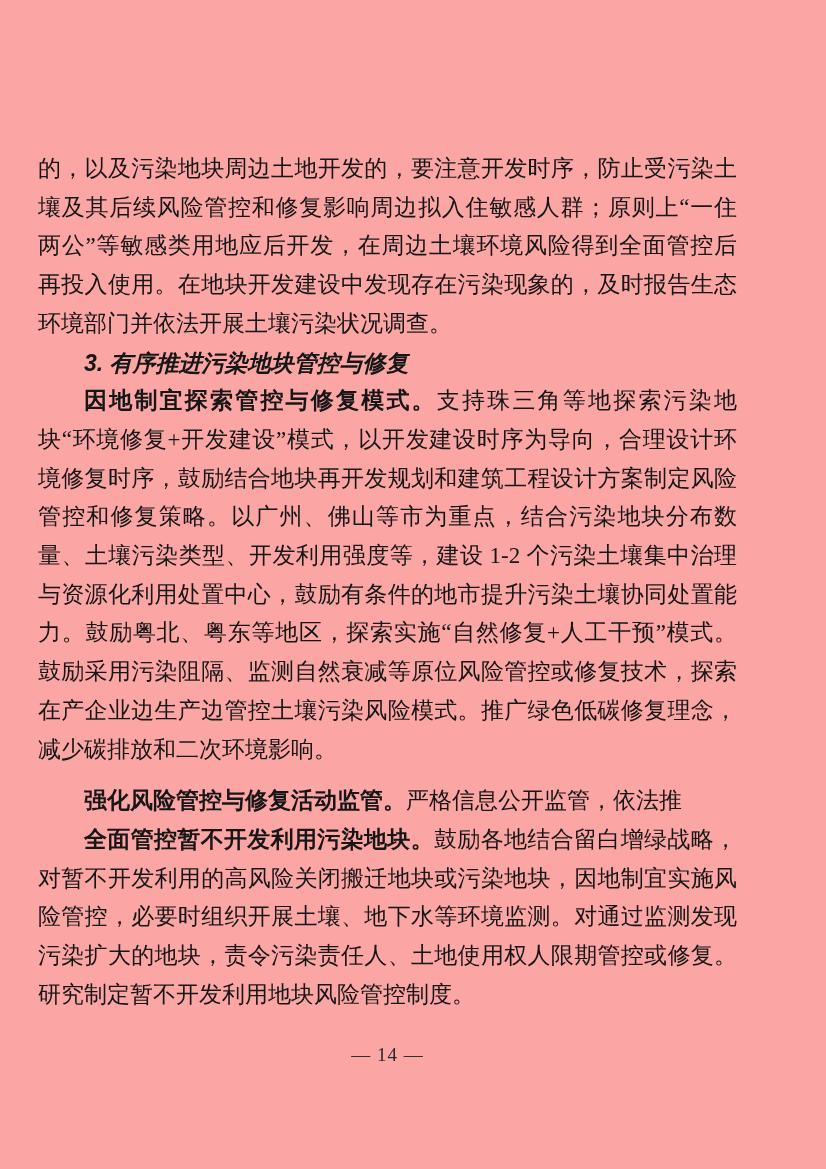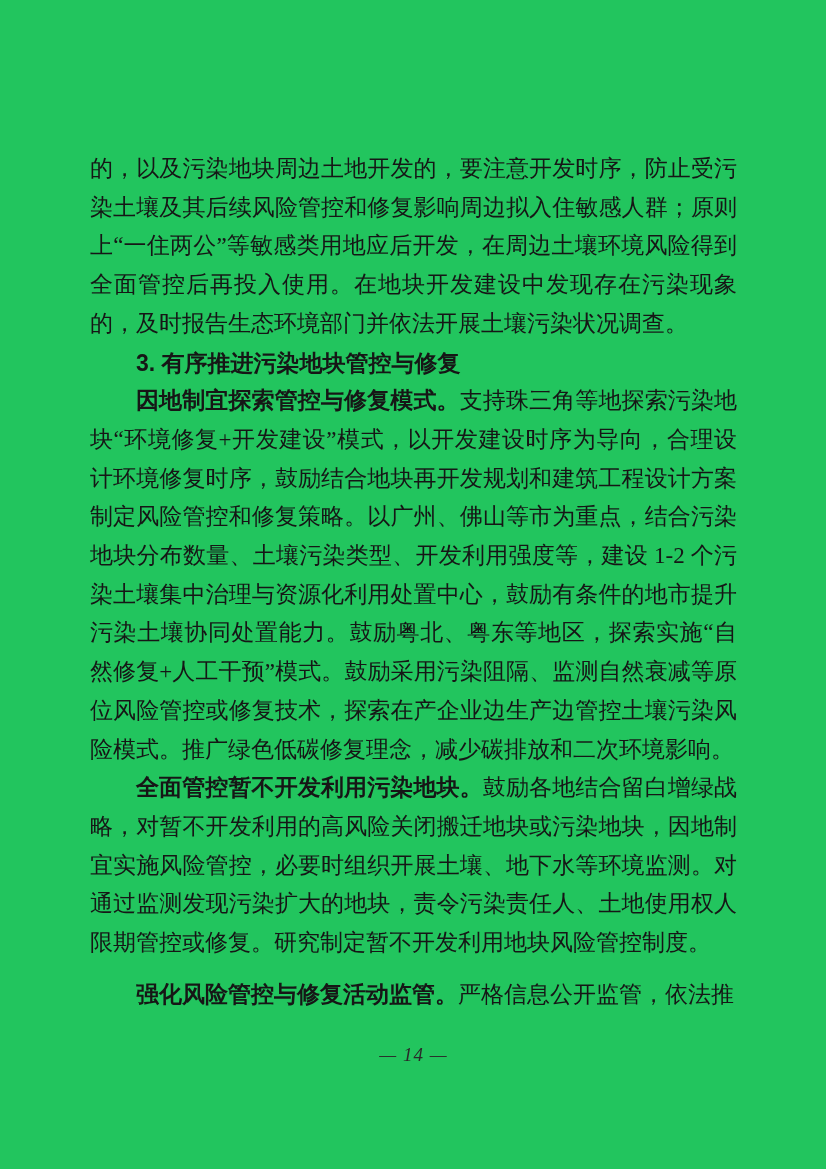--- a/index.html
+++ b/index.html
@@ -4,73 +4,73 @@
 <style>
   html, body {
     margin: 0;
     padding: 0;
     background: #ffffff;
   }
   .page {
     position: relative;
     width: 826px;
     height: 1169px;
-    background: #22c55e;
+    background: #fca5a5;
     box-sizing: border-box;
-    padding: 150px 89px 0 90px;
+    padding: 150px 89px 0 38px;
     font-family: "Liberation Serif", "DejaVu Serif", serif;
     font-size: 23px;
     line-height: 38.7px;
     color: #161616;
     overflow: hidden;
   }
   .para {
     margin: 0;
     text-align: justify;
     text-justify: inter-ideograph;
   }
   .para.indent {
     text-indent: 2em;
   }
   .heading {
     margin: 0;
     text-indent: 2em;
     font-weight: 700;
     font-family: "Liberation Sans", "DejaVu Sans", sans-serif;
     text-align: left;
+    font-style: italic;
   }
   .lead {
     font-weight: 700;
     font-family: Liberation Serif, serif;
   }
   .para-last {
     margin-top: 13px;
   }
   .footer {
     margin-top: 29px;
     text-align: center;
     font-size: 19px;
     line-height: 24px;
     color: #2a2a2a;
     letter-spacing: 1px;
-    font-style: italic;
   }
 </style>
 </head>
 <body>
 
 <div class="page">
 
   <p class="para">的，以及污染地块周边土地开发的，要注意开发时序，防止受污染土壤及其后续风险管控和修复影响周边拟入住敏感人群；原则上“一住两公”等敏感类用地应后开发，在周边土壤环境风险得到全面管控后再投入使用。在地块开发建设中发现存在污染现象的，及时报告生态环境部门并依法开展土壤污染状况调查。</p>
 
   <p class="heading">3. 有序推进污染地块管控与修复</p>
 
   <p class="para indent"><span class="lead">因地制宜探索管控与修复模式。</span><span>支持珠三角等地探索污染地块“环境修复+开发建设”模式，以开发建设时序为导向，合理设计环境修复时序，鼓励结合地块再开发规划和建筑工程设计方案制定风险管控和修复策略。以广州、佛山等市为重点，结合污染地块分布数量、土壤污染类型、开发利用强度等，建设 1-2 个污染土壤集中治理与资源化利用处置中心，鼓励有条件的地市提升污染土壤协同处置能力。鼓励粤北、粤东等地区，探索实施“自然修复+人工干预”模式。鼓励采用污染阻隔、监测自然衰减等原位风险管控或修复技术，探索在产企业边生产边管控土壤污染风险模式。推广绿色低碳修复理念，减少碳排放和二次环境影响。</span></p>
 
+  <p class="para indent para-last"><span class="lead">强化风险管控与修复活动监管。</span><span>严格信息公开监管，依法推</span></p>
+
   <p class="para indent"><span class="lead">全面管控暂不开发利用污染地块。</span><span>鼓励各地结合留白增绿战略，对暂不开发利用的高风险关闭搬迁地块或污染地块，因地制宜实施风险管控，必要时组织开展土壤、地下水等环境监测。对通过监测发现污染扩大的地块，责令污染责任人、土地使用权人限期管控或修复。研究制定暂不开发利用地块风险管控制度。</span></p>
-
-  <p class="para indent para-last"><span class="lead">强化风险管控与修复活动监管。</span><span>严格信息公开监管，依法推</span></p>
 
   <div class="footer">
     <span>— 14 —</span>
   </div>
 
 </div>
 
 </body></html>

